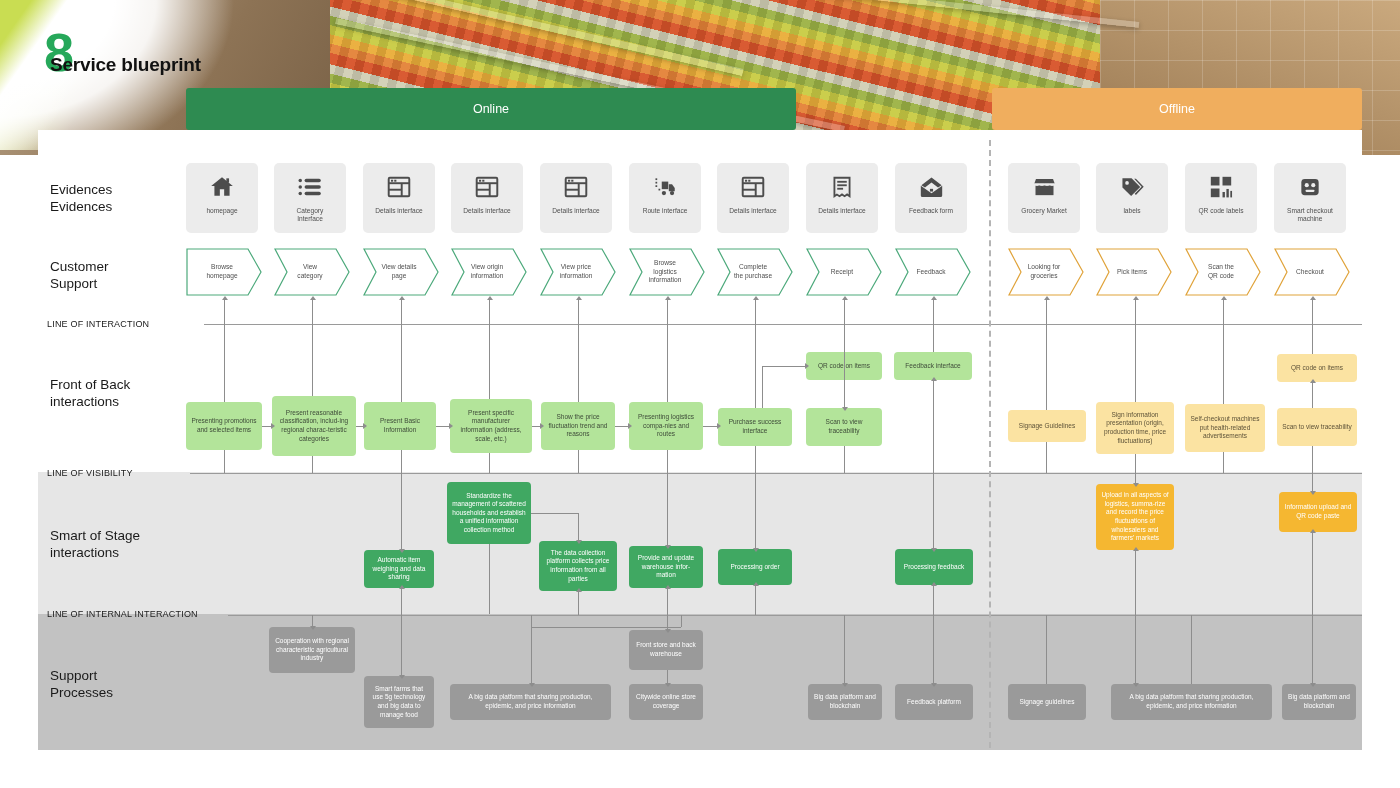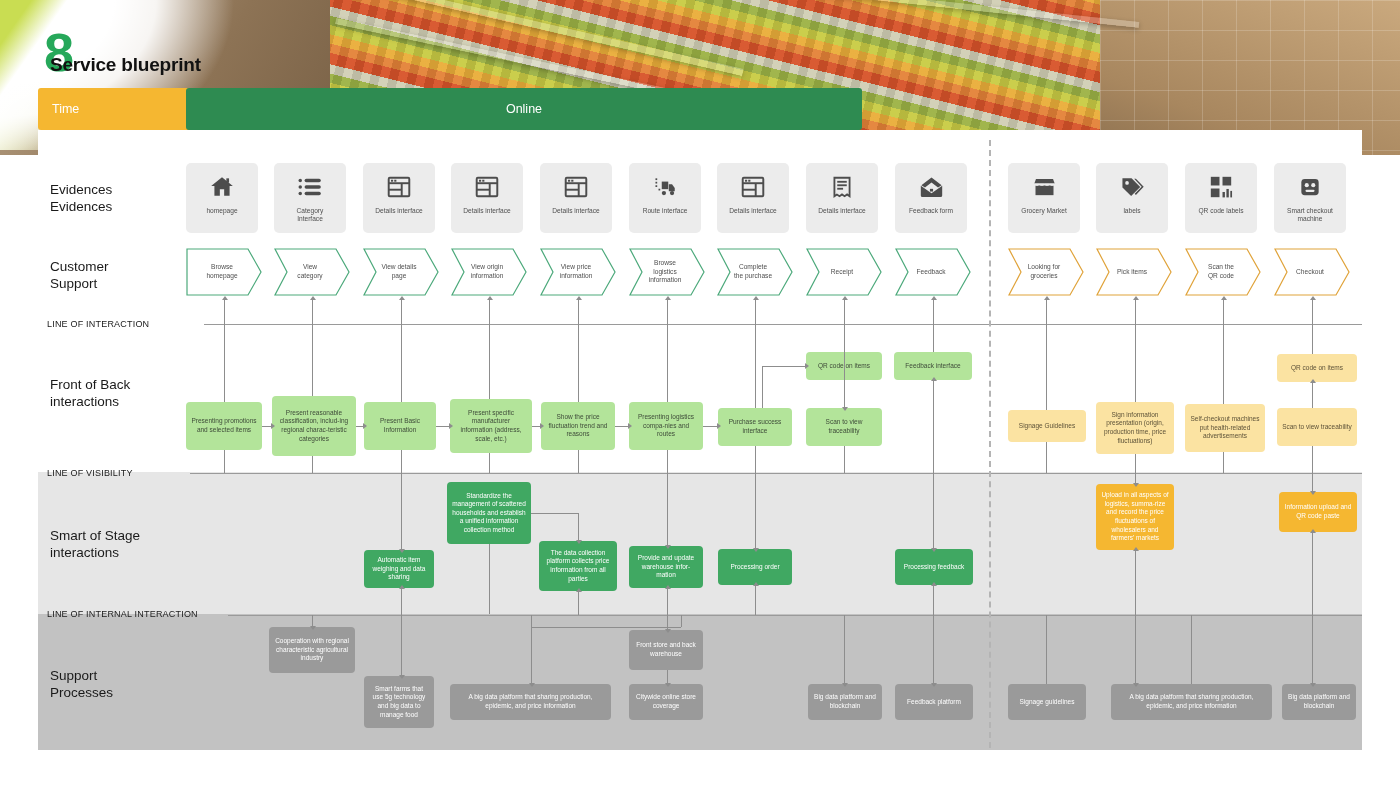--- a/index.html
+++ b/index.html
@@ -65,21 +65,21 @@
   }
 
   
   #board { position:absolute; left:0; top:0; width:1400px; height:788px; }
 
   .band {
     position:absolute; height:42px; border-radius:3px;
     color:#fff; font-size:12.5px; display:flex; align-items:center;
   }
   #band-time   { left:38px;  top:88px; width:152px; background:#f5b731; padding-left:14px; }
-  #band-online { left:186px; top:88px; width:676px; background:#2e8b51; justify-content:center; }
+  #band-online { left:186px; top:88px; width:610px; background:#2e8b51; justify-content:center; }
   #band-offline{ left:992px; top:88px; width:370px; background:#f0ae5e; justify-content:center; }
 
   
   #plate { position:absolute; left:38px; top:130px; width:1324px; height:620px; background:#fff; }
 
   .zone-visible   { position:absolute; left:38px; top:472px; width:1324px; height:142px; background:#e6e6e6; }
   .zone-support   { position:absolute; left:38px; top:614px; width:1324px; height:136px; background:#c2c2c2; }
 
   .rowlabel { position:absolute; left:50px; font-size:13.5px; color:#1a1a1a; line-height:1.25; }
   .linelabel { position:absolute; left:47px; font-size:9px; color:#1a1a1a; letter-spacing:.2px; }
@@ -145,22 +145,22 @@
 <div id="corner2"></div>
 <div id="bignum">8</div>
 <div id="title">Service blueprint</div>
 
 <div id="board">
 
   <div id="plate"></div>
   <div class="zone-visible"></div>
   <div class="zone-support"></div>
 
-  <div class="band" id="band-time">Time</div>
   <div class="band" id="band-online">Online</div>
+  <div class="band" id="band-offline">Offline</div>
 
   <div class="rowlabel" style="top:182px">
       <div>Evidences</div>
       <div>Evidences</div>
     </div>
   <div class="rowlabel" style="top:259px">
       <div>Customer</div>
       <div>Support</div>
     </div>
   <div class="rowlabel" style="top:377px">

